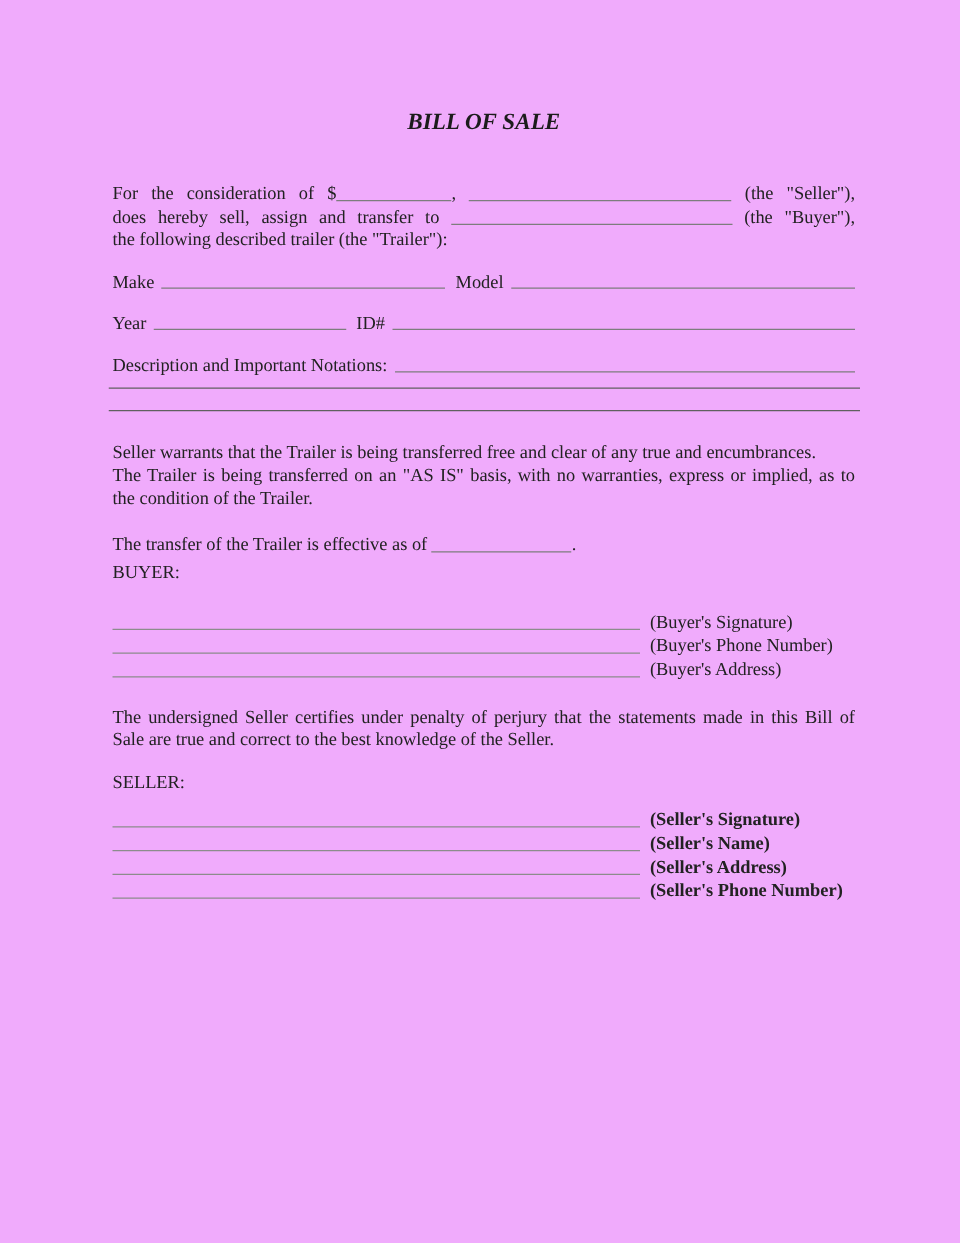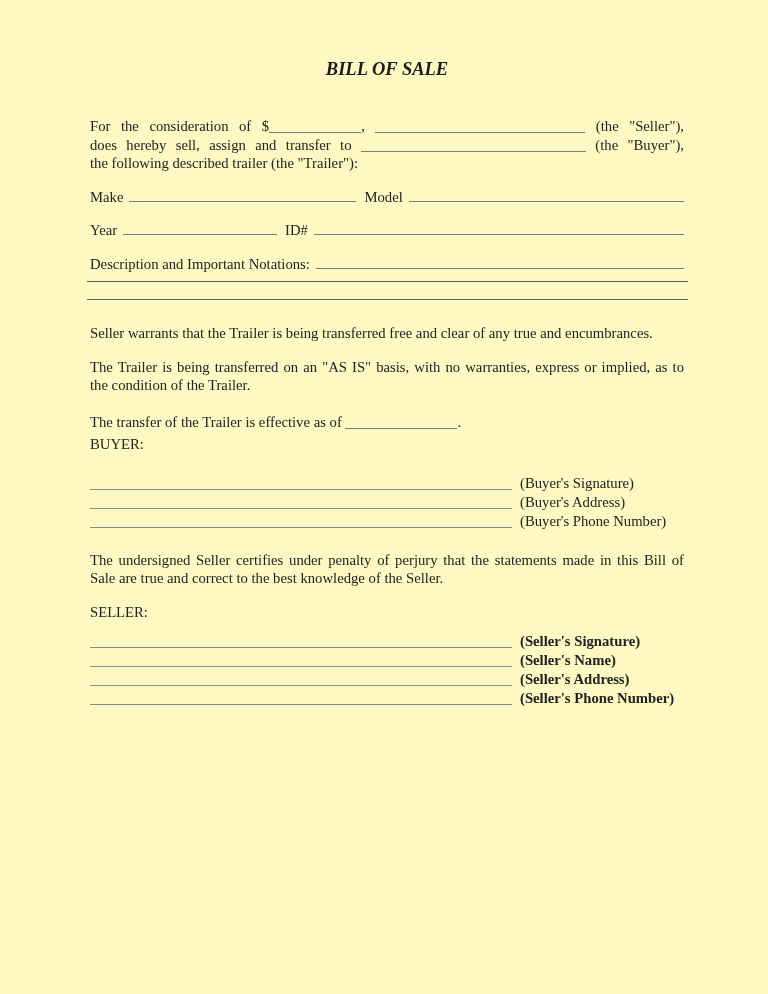--- a/index.html
+++ b/index.html
@@ -1,36 +1,36 @@
 <!DOCTYPE html>
 <html><head>
 <meta charset="utf-8">
 <style>
   * { margin: 0; padding: 0; box-sizing: border-box; }
   html, body { background: #ffffff; }
   body { width: 768px; height: 994px; overflow: hidden; }
   .page {
     width: 768px; height: 994px;
-    background: #fef9c3;
-    padding: 59px 84px 0 90px;
+    background: #f0abfc;
+    padding: 88px 84px 0 90px;
     font-family: "Liberation Serif", "DejaVu Serif", serif;
     font-size: 14.7px;
     line-height: 18.5px;
     color: #222222;
   }
   .doc-title {
     text-align: center;
     font-size: 18.5px;
     line-height: 21px;
     font-weight: bold;
     font-style: italic;
     color: #1c1c1c;
   }
   .jl { text-align: justify; text-align-last: justify; }
-  .para { margin-top: 15px; }
+  .para { }
   .intro { margin-top: 37px; }
   .blank {
     display: inline-block;
     border-bottom: 1px solid #7d7d7d;
     height: 12px;
     vertical-align: -2px;
   }
   .w92  { width: 92px; }
   .w210 { width: 210px; }
   .w225 { width: 225px; }
@@ -114,25 +114,25 @@
 
   <div class="party-heading">BUYER:</div>
 
   <div class="sig-block">
     <div class="sig-row">
       <div class="sig-line"></div>
       <span>(Buyer's Signature)</span>
     </div>
     <div class="sig-row">
       <div class="sig-line"></div>
-      <span>(Buyer's Address)</span>
+      <span>(Buyer's Phone Number)</span>
     </div>
     <div class="sig-row">
       <div class="sig-line"></div>
-      <span>(Buyer's Phone Number)</span>
+      <span>(Buyer's Address)</span>
     </div>
   </div>
 
   <div class="perjury">
     <div class="jl">The undersigned Seller certifies under penalty of perjury that the statements made in this Bill of</div>
     <div>Sale are true and correct to the best knowledge of the Seller.</div>
   </div>
 
   <div class="party-heading seller">SELLER:</div>
 

